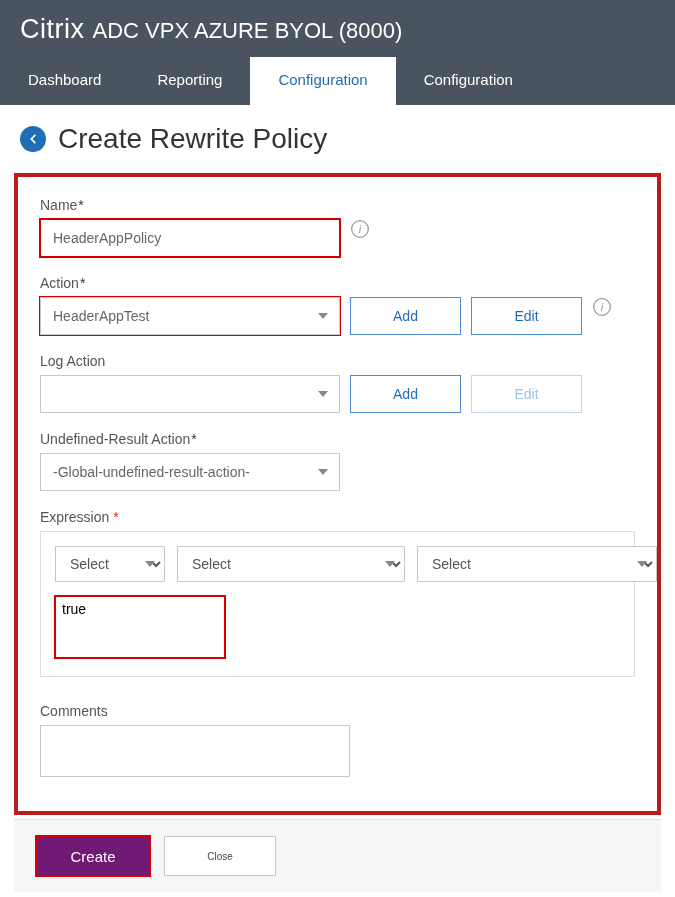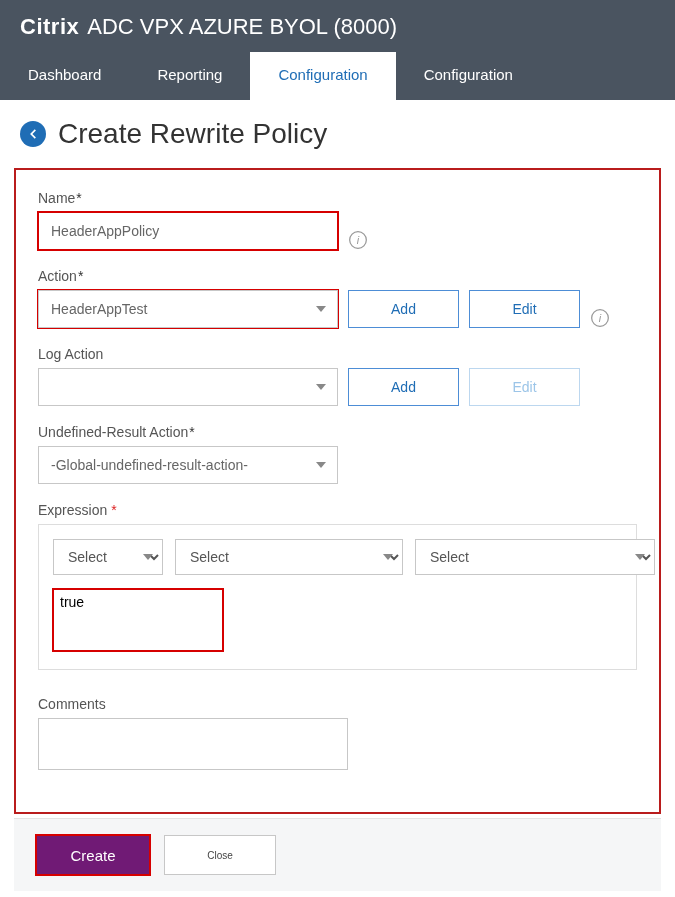--- a/index.html
+++ b/index.html
@@ -1,33 +1,33 @@
 <!DOCTYPE html>
 <html><head>
 <meta charset="utf-8">
 <style>
 *{box-sizing:border-box;margin:0;padding:0;font-family:"Segoe UI",Arial,sans-serif}
 body{background:#fff;width:675px}
 .header-bar{background:#4a5460;color:#fff;padding:14px 20px 12px;display:flex;align-items:baseline;gap:8px}
-.brand{font-size:22px;font-weight:700;letter-spacing:.5px}
+.brand{font-size:27px;font-weight:400;letter-spacing:.5px}
 .product{font-size:22px;font-weight:400}
 .tabs{background:#4a5460;display:flex;height:48px}
 .tab{padding:14px 28px;color:#fff;font-size:15px;cursor:pointer}
 .tab.active{background:#fff;color:#1f6db5}
 .page{padding:0 10px}
 .page-head{display:flex;align-items:center;gap:12px;padding:18px 10px}
 .back-circle{width:26px;height:26px;border-radius:50%;background:#1f6db5;display:flex;align-items:center;justify-content:center;color:#fff;cursor:pointer}
 .back-circle svg{width:14px;height:14px}
 .page-title{font-size:28px;font-weight:400;color:#333}
-.form-card{border:2px solid #b91c1c;padding:20px 22px 20px;margin:0 4px}
+.form-card{border:4px solid #b91c1c;padding:20px 22px 12px;margin:0 4px}
 .field{margin-bottom:18px}
 .lbl{font-size:14px;color:#555;margin-bottom:6px;display:block}
 .req::after{content:"*";color:#333;margin-left:1px}
 .req-red::after{content:"*";color:#d22;margin-left:4px}
-.row{display:flex;align-items:flex-end;gap:10px}
+.row{display:flex;align-items:flex-start;gap:10px}
 .txt-input,.sel{height:38px;border:1px solid #c7c7c7;padding:0 12px;font-size:14px;color:#666;background:#fff}
 .txt-input{width:300px}
 .sel{width:300px;appearance:none;background-image:none;position:relative}
 .sel-wrap{position:relative;display:inline-block}
 .sel-wrap::after{content:"";position:absolute;right:12px;top:16px;border-left:5px solid transparent;border-right:5px solid transparent;border-top:6px solid #888;pointer-events:none}
 .btn{height:38px;border:1px solid #4d8dd6;background:#fff;color:#1f6db5;font-size:14px;width:111px;cursor:pointer}
 .btn.dis{color:#9cc5e8;border-color:#bcd7ef;cursor:default}
 .info-ic{width:20px;height:20px;color:#888}
 .info-ic svg{width:20px;height:20px}
 .hl-red{outline:2px solid #d60000;outline-offset:-1px}

